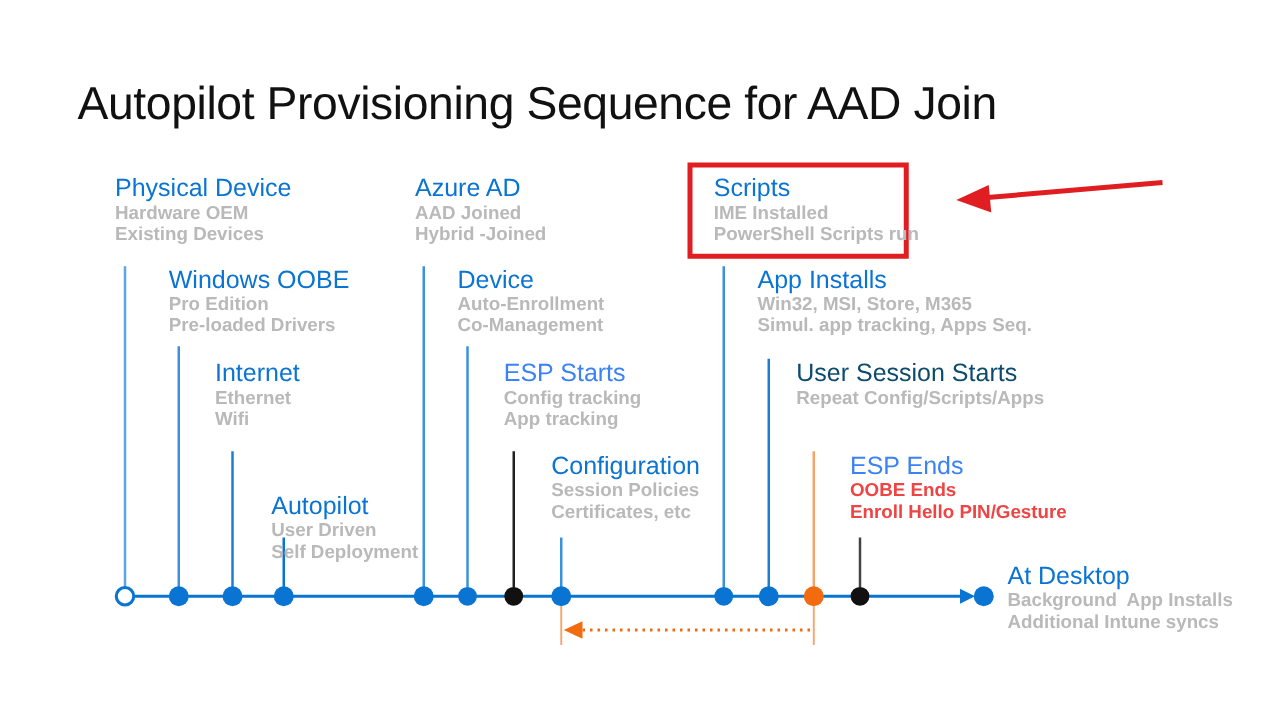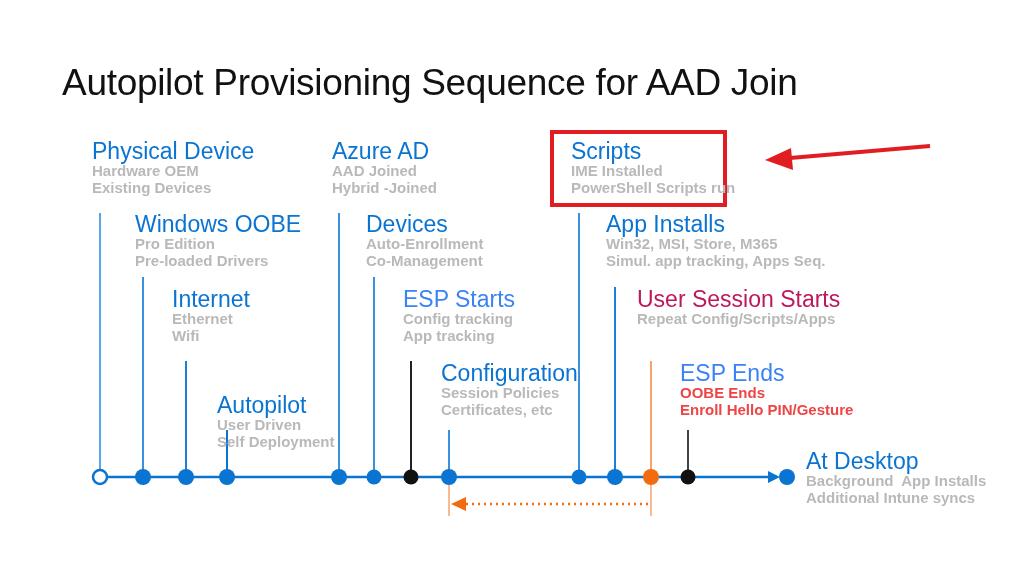--- a/index.html
+++ b/index.html
@@ -1,24 +1,24 @@
 <!DOCTYPE html>
 <html><head>
 <meta charset="utf-8">
 <style>
   html, body { margin: 0; padding: 0; background: #ffffff; }
   body { width: 1017px; height: 572px; position: relative; overflow: hidden; font-family: "Liberation Sans", "DejaVu Sans", sans-serif; }
   .title { position: absolute; left: 62px; top: 62px; font-size: 37px; color: #111; letter-spacing: -0.3px; white-space: nowrap; }
   .stage { position: absolute; left: 0; top: 0; width: 1017px; height: 572px; }
   .stage svg { position: absolute; left: 0; top: 0; }
   .label { position: absolute; white-space: nowrap; }
-  .label .head { font-size: 23px; line-height: 22px; color: #0a74d2; }
+  .label .head { font-size: 20px; line-height: 22px; color: #0a74d2; }
   .label .sub { font-size: 15px; line-height: 17px; color: #b9b9b9; font-weight: bold; }
   .label.black .head { color: #3b82f6; }
-  .label.orange .head { color: #be185d; }
+  .label.orange .head { color: #0c4a6e; }
   .label.darksub .sub { color: #ef4444; }
   .highlight-box { position: absolute; left: 550px; top: 130px; width: 177px; height: 77px; border: 4px solid #e01e22; box-sizing: border-box; }
 </style>
 </head>
 <body>
 
 <div class="stage">
   <svg width="1017" height="572">
 
     <line x1="100" y1="213" x2="100" y2="470" stroke="#5aa6e6" stroke-width="2"></line>
@@ -88,21 +88,21 @@
     <div class="sub">Self Deployment</div>
   </div>
 
   <div class="label" style="left:332px; top:140px;">
     <div class="head">Azure AD</div>
     <div class="sub">AAD Joined</div>
     <div class="sub">Hybrid -Joined</div>
   </div>
 
   <div class="label" style="left:366px; top:213px;">
-    <div class="head">Devices</div>
+    <div class="head">Device</div>
     <div class="sub">Auto-Enrollment</div>
     <div class="sub">Co-Management</div>
   </div>
 
   <div class="label black" style="left:403px; top:288px;">
     <div class="head">ESP Starts</div>
     <div class="sub">Config tracking</div>
     <div class="sub">App tracking</div>
   </div>
 

